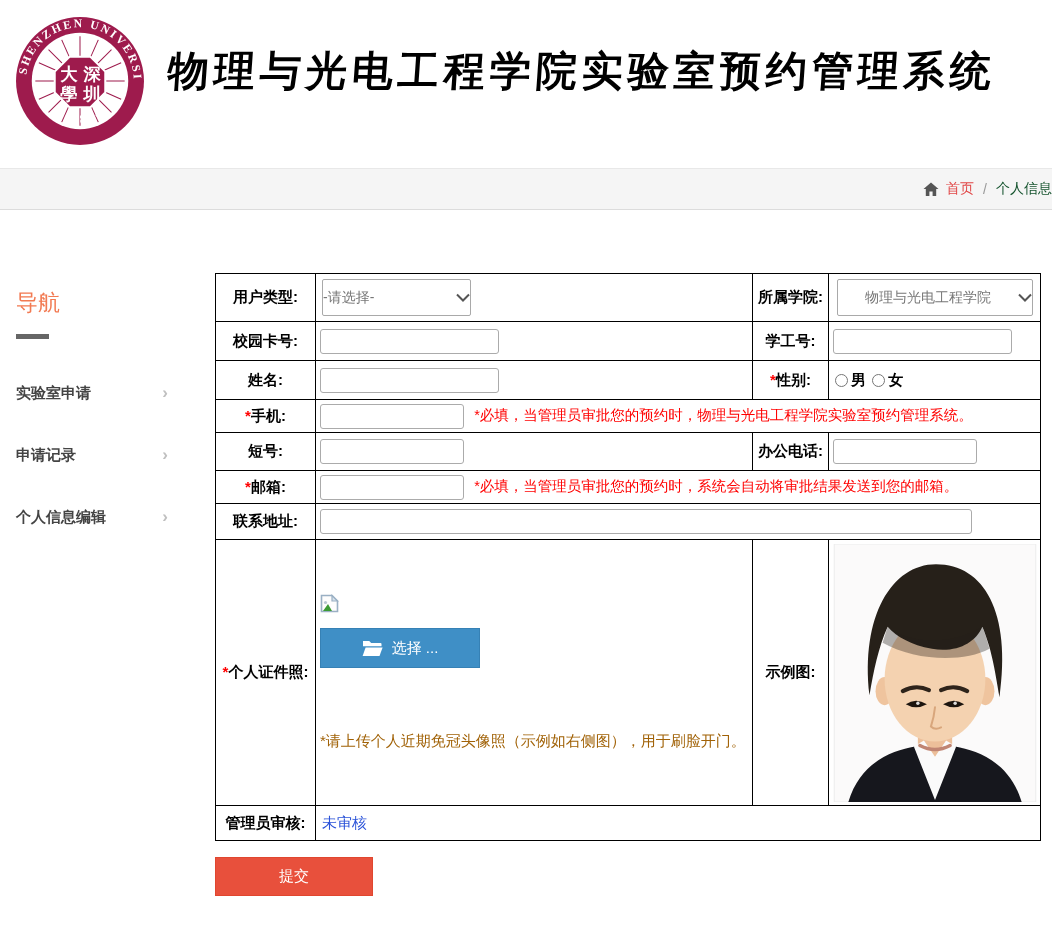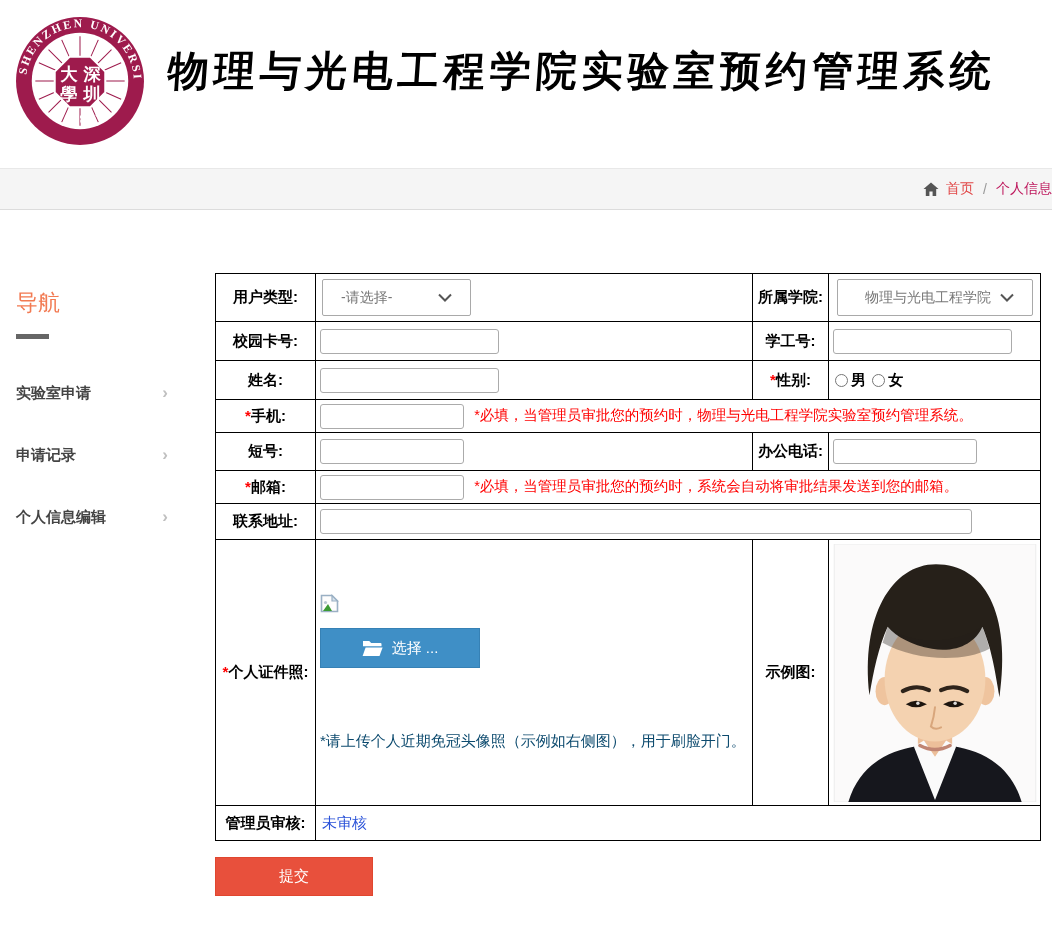--- a/index.html
+++ b/index.html
@@ -12,21 +12,21 @@
   .site-title { font-family:"DejaVu Serif","Liberation Serif",serif; font-weight:bold;
     font-size:41px; color:#000; letter-spacing:5px; margin-left:22px; margin-top:-26px;
     transform:skewX(-4deg); white-space:nowrap; }
 
   
   .breadcrumb { height:42px; background:#f5f5f5; border-top:1px solid #e8e8e8;
     border-bottom:1px solid #dcdcdc; display:flex; align-items:center; padding-left:25px;
     font-size:14px; color:#666;justify-content:flex-end; }
   .breadcrumb .home-link { color:#e14747; margin-left:7px; text-decoration:none; }
   .breadcrumb .sep { color:#999; margin:0 9px; }
-  .breadcrumb .crumb-cur { color:#be185d; }
+  .breadcrumb .crumb-cur { color:#14532d; }
 
   
   .main { display:flex; }
   .sidebar { width:215px; flex:0 0 215px; padding:78px 0 0 16px; }
   .sidebar-title { color:#f27a52; font-size:22px; }
   .sidebar-bar { width:33px; height:5px; background:#666; margin:16px 0 44px 0; }
   .nav-item { width:152px; display:flex; justify-content:space-between; align-items:center;
     margin-bottom:42px; cursor:pointer; }
   .nav-item .nav-label { font-size:15px; font-weight:bold; color:#444; }
   .nav-item .chev { color:#c0c0c0; font-size:17px; font-weight:bold; }
@@ -40,34 +40,34 @@
   .req { color:#f00; font-weight:bold; }
   .r1{height:48px}.r2{height:39px}.r3{height:39px}.r4{height:33px}.r5{height:38px}
   .r6{height:33px}.r7{height:36px}.r8{height:266px}.r9{height:35px}.r10{height:55px}
 
   .inp { height:25px; border:1px solid #ababab; border-radius:3px; background:#fff;
     font-size:14px; padding:0 5px; vertical-align:middle; }
   .w180{width:179px}.w145{width:144px}.w650{width:652px}
 
   .select { display:inline-flex; align-items:center; justify-content:space-between;
     border:1px solid #a9a9a9; border-radius:2px; height:37px; background:#fff;
-    color:#777; font-size:14px; padding:0 18px; cursor:pointer; vertical-align:middle; }
+    color:#777; font-size:14px; padding:0 0; cursor:pointer; vertical-align:middle; }
   .sel-sm{width:149px; margin-left:2px;} .sel-lg{width:196px; margin-left:4px;}
   .select svg{flex:0 0 auto;}
   .sel-lg .sel-text{width:100%; text-align:center;}
 
   .note-red { color:#f00; font-size:14.5px; margin-left:6px; }
   .radio-group { font-weight:bold; font-size:15px; }
   .radio-group input { vertical-align:-2px; margin:0 3px 0 2px; }
 
   td.upload-cell { vertical-align:top; padding:52px 6px 0 7px; }
   .choose-btn { margin-top:12px; width:160px; height:40px; background:#3f8fc6; border:1px solid #3681b5;
     color:#fff; font-size:15px; display:flex; align-items:center; justify-content:center; gap:9px;
     cursor:pointer; }
-  .upload-note { margin-top:64px; font-size:15px; color:#0c4a6e; }
+  .upload-note { margin-top:64px; font-size:15px; color:#a16207; }
 
   td.photo-cell { padding:2px; vertical-align:middle; }
   .photo-svg { display:block; margin:1px auto; }
 
   .review-link { color:#2a52d8; font-size:15px; text-decoration:none; margin-left:2px; cursor:pointer; }
   .remarks { color:#4a7ab5; font-size:14.5px; line-height:1.65; padding-left:4px; }
 
   .submit-btn { display:block; margin-top:16px; width:158px; height:39px; background:#e8503c;
     border:1px solid #e0462f; color:#fff; font-size:15px; cursor:pointer; }
 </style>

